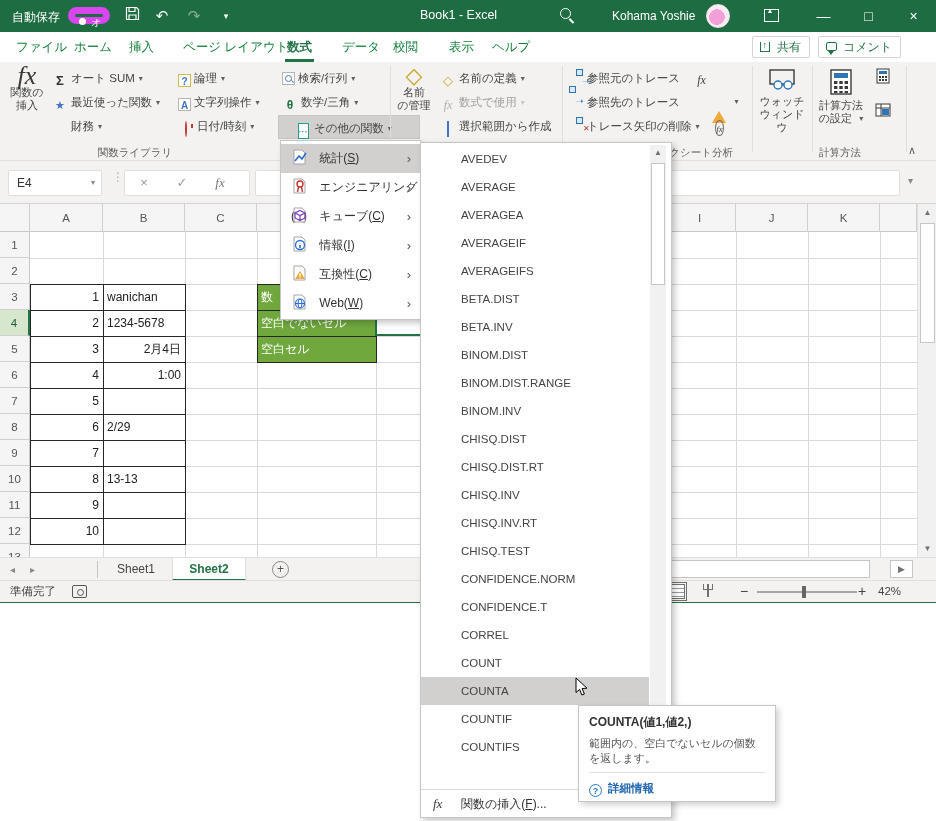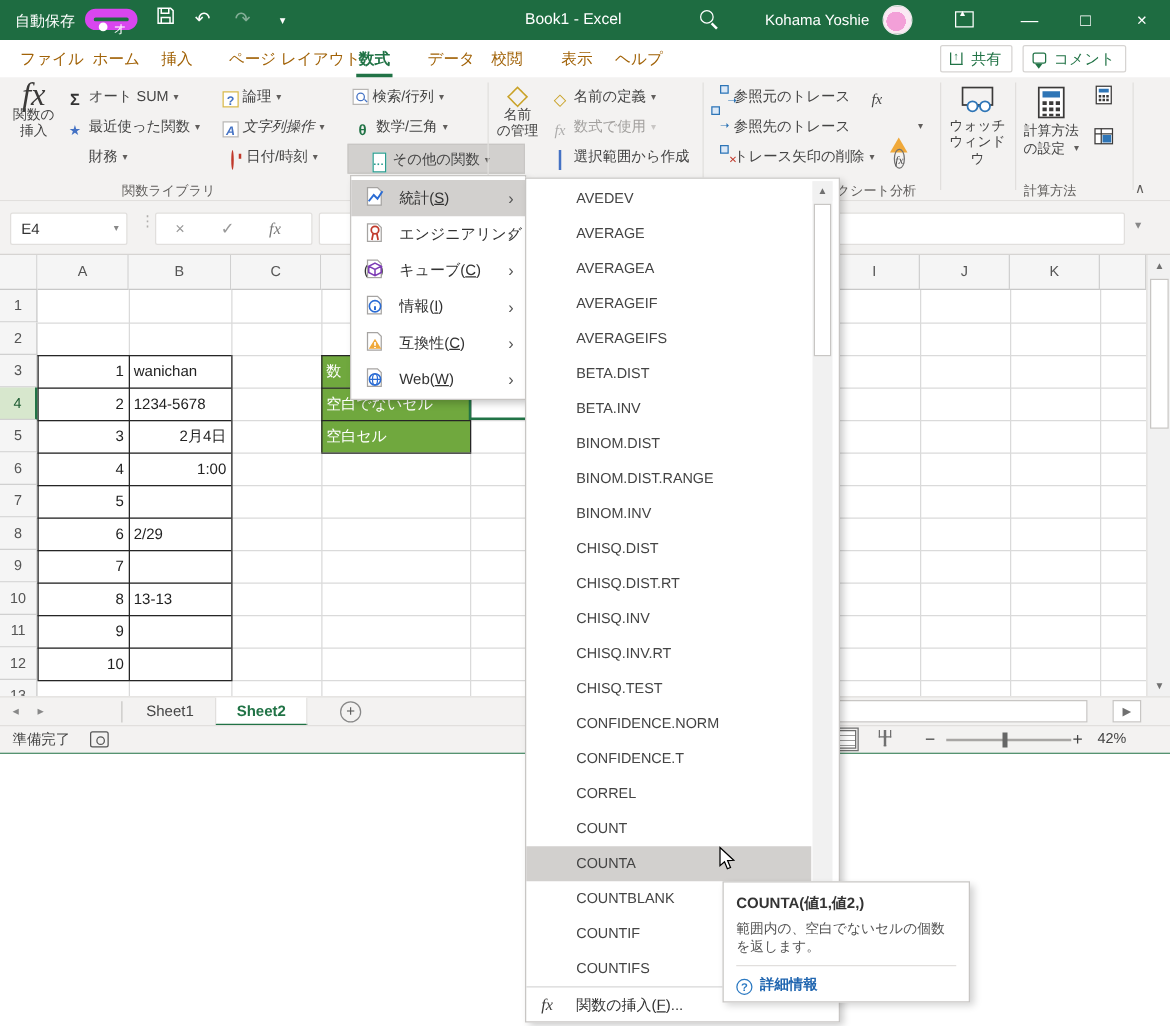--- a/index.html
+++ b/index.html
@@ -23,21 +23,21 @@
   .mag{position:relative;width:11px;height:11px;border:1.6px solid #fff;border-radius:50%;display:block;}
   .mag::after{content:"";position:absolute;left:9px;top:9px;width:6px;height:1.6px;background:#fff;transform:rotate(45deg);transform-origin:0 0;}
   .tb-user{position:absolute;left:612px;top:9px;font-size:12px;color:#fff;}
   .tb-avatar{position:absolute;left:706px;top:4px;width:24px;height:24px;border-radius:50%;background:radial-gradient(circle at 45% 55%, #f3a0d8 0 45%, #fbe9f4 46% 100%);border:1px solid #e8e8e8;}
   .winbtn{position:absolute;top:0;width:45px;height:32px;color:#fff;text-align:center;line-height:32px;font-size:14px;}
   .ribbonopt{position:absolute;left:764px;top:9px;width:15px;height:13px;border:1.3px solid #fff;}
   .ribbonopt::after{content:"▴";position:absolute;left:3px;top:-4px;font-size:8px;color:#fff;}
 
   
   .menubar{position:absolute;left:0;top:32px;width:936px;height:30px;background:#fff;}
-  .rtab{position:absolute;top:0;height:30px;line-height:30px;font-size:12.5px;color:#a16207;padding:0 2px;}
+  .rtab{position:absolute;top:0;height:30px;line-height:30px;font-size:12.5px;color:#15803d;padding:0 2px;}
   .rtab.active{color:#217346;font-weight:bold;border-bottom:3px solid #217346;}
   .topbtn{position:absolute;top:4px;height:22px;border:1px solid #d6d4d2;background:#fff;border-radius:2px;color:#217346;font-size:12px;line-height:20px;padding:0 8px 0 24px;}
   .sharearrow{position:absolute;left:7px;top:5px;width:10px;height:10px;border:1.2px solid #217346;border-top:none;}
   .sharearrow::after{content:"↑";position:absolute;left:1.5px;top:-7px;font-size:9px;color:#217346;}
   .bubble{position:absolute;left:7px;top:5px;width:11px;height:9px;border:1.2px solid #217346;border-radius:2px;}
   .bubble::after{content:"";position:absolute;left:1px;top:8px;border-left:3px solid transparent;border-right:3px solid transparent;border-top:4px solid #217346;}
 
   
   .ribbon{position:absolute;left:0;top:62px;width:936px;height:99px;background:#f3f2f1;border-bottom:1px solid #e1dfdd;}
   .bigbtn{position:absolute;top:3px;width:46px;height:86px;text-align:center;font-size:11px;color:#444;line-height:13px;}
@@ -214,21 +214,21 @@
 
       <div class="bigbtn" style="left:4px;">
         <span class="bigicon fxbig">fx</span>
         <span>関数の</span><br>
         <span>挿入</span>
       </div>
       <div class="smbtn dd" style="left:52px;top:4px;"><span class="ic ic-sum"></span><span class="lbl">オート SUM</span></div>
       <div class="smbtn dd" style="left:52px;top:28px;"><span class="ic ic-star"></span><span class="lbl">最近使った関数</span></div>
       <div class="smbtn dd" style="left:52px;top:52px;"><span class="ic"><span class="ic-book"></span></span><span class="lbl">財務</span></div>
       <div class="smbtn dd" style="left:178px;top:4px;"><span class="ic ic-q"></span><span class="lbl">論理</span></div>
-      <div class="smbtn dd" style="left:178px;top:28px;font-style:italic;"><span class="ic ic-A"></span><span class="lbl">文字列操作</span></div>
+      <div class="smbtn dd" style="left:178px;top:28px;"><span class="ic ic-A"></span><span class="lbl">文字列操作</span></div>
       <div class="smbtn dd" style="left:178px;top:52px;"><span class="ic"><span class="ic-clock"></span></span><span class="lbl">日付/時刻</span></div>
       <div class="smbtn dd" style="left:282px;top:4px;"><span class="ic ic-mag"></span><span class="lbl">検索/行列</span></div>
       <div class="smbtn dd" style="left:282px;top:28px;"><span class="ic ic-theta"></span><span class="lbl">数学/三角</span></div>
       <div class="smbtn dd pressed" style="left:278px;top:53px;width:142px;padding-left:16px;"><span class="ic"><span class="ic-more"></span></span><span class="lbl">その他の関数</span></div>
       <div class="glabel" style="left:60px;width:150px;">関数ライブラリ</div>
       <div class="gdiv" style="left:390px;"></div>
 
       <div class="bigbtn" style="left:392px;width:44px;">
         <span class="bigicon" style="font-size:22px;color:#c9a227;">◇</span>
         <span>名前</span><br>
@@ -507,21 +507,20 @@
         <div class="fn-item">CHISQ.DIST</div>
         <div class="fn-item">CHISQ.DIST.RT</div>
         <div class="fn-item">CHISQ.INV</div>
         <div class="fn-item">CHISQ.INV.RT</div>
         <div class="fn-item">CHISQ.TEST</div>
         <div class="fn-item">CONFIDENCE.NORM</div>
         <div class="fn-item">CONFIDENCE.T</div>
         <div class="fn-item">CORREL</div>
         <div class="fn-item">COUNT</div>
         <div class="fn-item hl">COUNTA</div>
-        <div class="fn-item">COUNTBLANK</div>
         <div class="fn-item">COUNTIF</div>
         <div class="fn-item">COUNTIFS</div>
       </div>
     <div class="fnscroll">
       <span class="up">▲</span>
       <span class="thumb"></span>
       <span class="down">▼</span>
     </div>
     <div class="fnfooter">
       <span class="ficon">fx</span>

